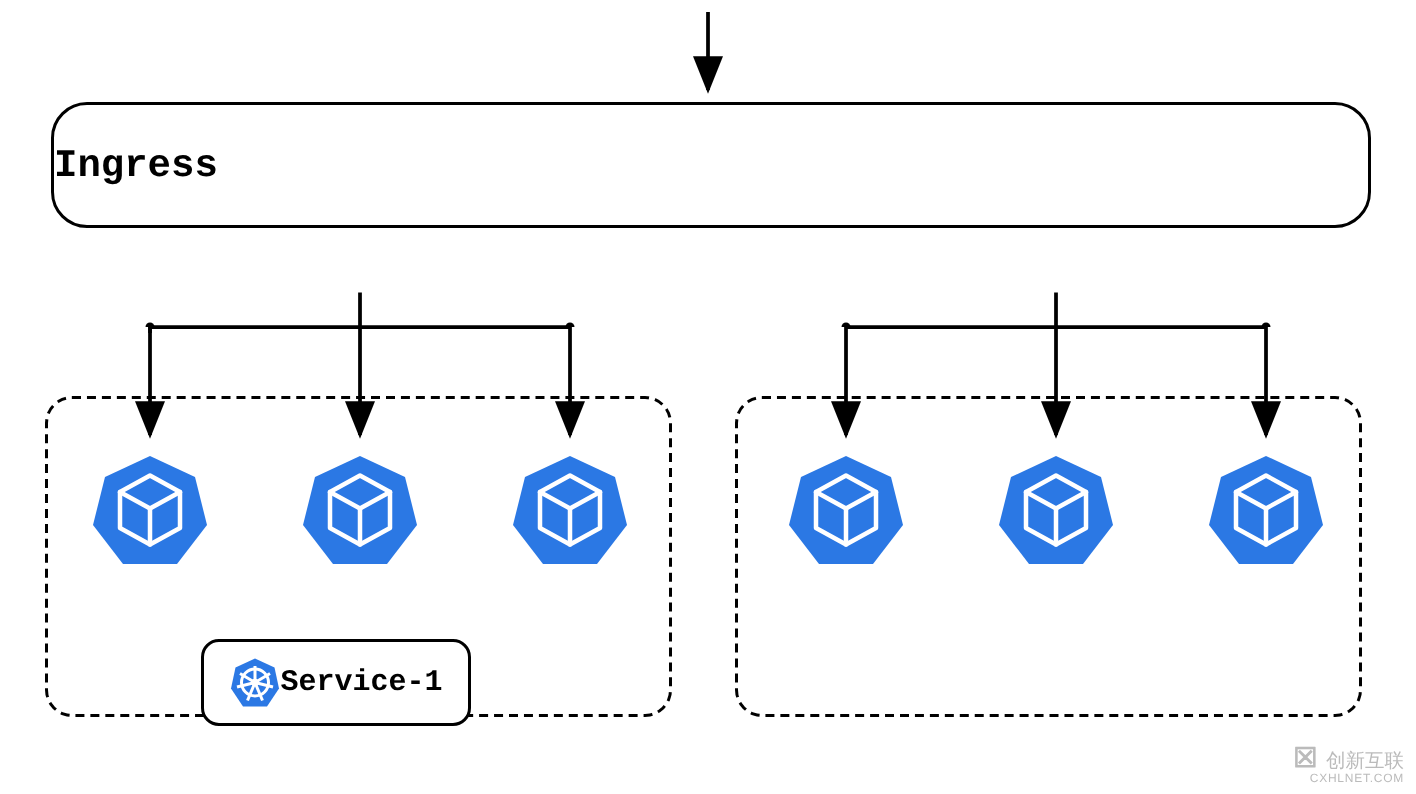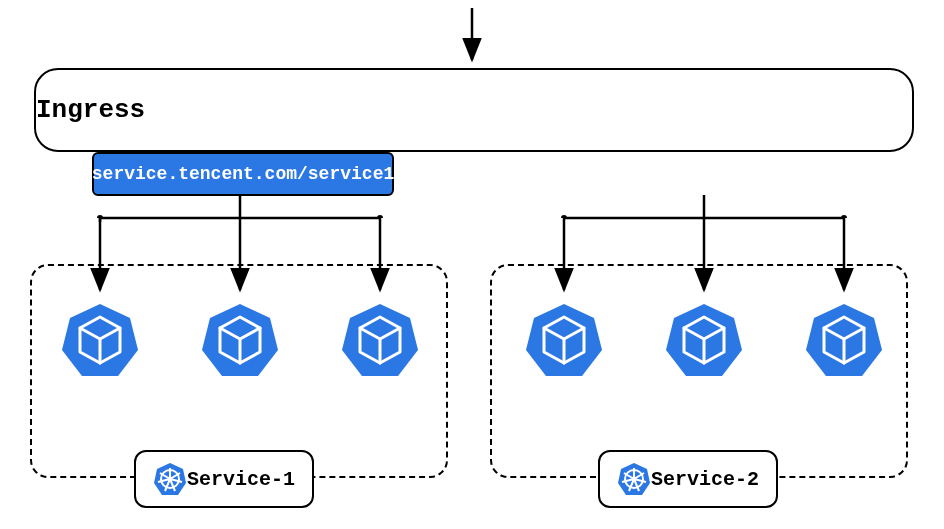--- a/index.html
+++ b/index.html
@@ -2,21 +2,21 @@
 <html><head>
 <meta charset="utf-8">
 <style>
   html,body{margin:0;padding:0;width:944px;height:529px;background:#fff;font-family:Arial,Helvetica,sans-serif;position:relative;overflow:hidden}
   .canvas{position:absolute;left:0;top:0;width:944px;height:529px}
   .ingress-box{position:absolute;left:34px;top:68px;width:876px;height:80px;border:2.5px solid #000;border-radius:24px;display:flex;align-items:center;}
   .ingress-label{font-family:"Courier New",monospace;font-size:26px;font-weight:bold}
   .route-box{position:absolute;top:152px;height:40px;background:#2b78e4;border:2px solid #000;border-radius:6px;color:#fff;display:flex;align-items:center;justify-content:center;font-family:"Courier New",monospace;font-size:18px;font-weight:bold}
   .route1{left:92px;width:298px}
   .route2{left:556px;width:298px}
-  .service-box{position:absolute;top:450px;width:176px;height:54px;border:2.5px solid #000;border-radius:12px;display:flex;align-items:center;justify-content:center;gap:0;background:#fff}
+  .service-box{position:absolute;top:426px;width:176px;height:54px;border:2.5px solid #000;border-radius:12px;display:flex;align-items:center;justify-content:center;gap:0;background:#fff}
   .svc1{left:134px}
   .svc2{left:598px}
   .svc-label{font-family:"Courier New",monospace;font-size:20px;font-weight:bold}
   .dashed-group{position:absolute;top:264px;height:210px;border:2.5px dashed #000;border-radius:18px}
   .group1{left:30px;width:414px}
   .group2{left:490px;width:414px}
   .hulian{position:absolute;right:8px;bottom:6px}
   svg{display:block}
 </style>
 </head>
@@ -48,23 +48,20 @@
     <line x1="704" y1="218" x2="704" y2="290" stroke="#000" stroke-width="2.5" marker-end="url(#arrow)"></line>
     <line x1="844" y1="218" x2="844" y2="290" stroke="#000" stroke-width="2.5" marker-end="url(#arrow)"></line>
     <path d="M561,218 a3,3 0 0 1 6,0" fill="#000"></path>
     <path d="M841,218 a3,3 0 0 1 6,0" fill="#000"></path>
   </svg>
 
   <div class="ingress-box">
     <span class="ingress-label">Ingress</span>
   </div>
 
-  <div class="route-box route1">
-    <span>service.tencent.com/service1</span>
-  </div>
 
   <div class="dashed-group group1"></div>
   <div class="dashed-group group2"></div>
 
   <svg width="80" height="80" style="position:absolute;left:60px;top:300px">
       <use href="#heptcube"></use>
     </svg>
   <svg width="80" height="80" style="position:absolute;left:200px;top:300px">
       <use href="#heptcube"></use>
     </svg>
@@ -81,27 +78,26 @@
   <svg width="80" height="80" style="position:absolute;left:804px;top:300px">
       <use href="#heptcube"></use>
     </svg>
 
   <div class="service-box svc1">
     <svg width="34" height="34">
         <use href="#wheel"></use>
       </svg>
     <span class="svc-label">Service-1</span>
   </div>
-  <div class="service-box svc2">
-    <svg width="34" height="34">
-        <use href="#wheel"></use>
-      </svg>
-    <span class="svc-label">Service-2</span>
+
+  <div class="hulian" style="color:#bbb;font-size:13px;text-align:right;line-height:1.05">
+    <span style="font-size:18px;font-weight:bold;color:#bbb;margin-right:2px">☒</span>
+    <span>创新互联</span>
+    <div style="font-size:8px;letter-spacing:0.5px">CXHLNET.COM</div>
   </div>
-
 
   <svg width="0" height="0" style="position:absolute">
     <defs>
 
       <g id="heptcube">
         <polygon points="40,4 70,18 78,50 58,76 22,76 2,50 10,18" fill="#2b78e4"></polygon>
         <g stroke="#fff" stroke-width="3" fill="none" stroke-linejoin="round" stroke-linecap="round">
           <polygon points="40,17 60,28 60,52 40,63 20,52 20,28"></polygon>
           <polyline points="20,28 40,39 60,28"></polyline>
           <line x1="40" y1="39" x2="40" y2="63"></line>

